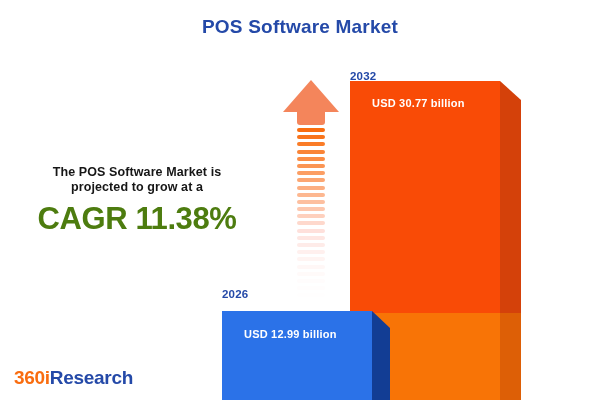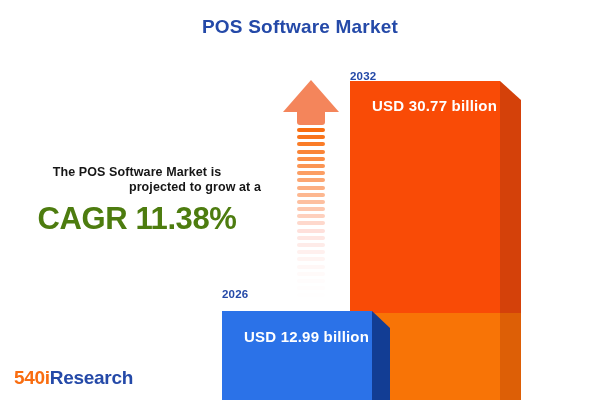--- a/index.html
+++ b/index.html
@@ -101,21 +101,21 @@
   
   .bar-year {
     position: absolute;
     font-size: 11.5px;
     font-weight: bold;
     color: #2449A8;
     letter-spacing: 0.2px;
   }
   .bar-value {
     position: absolute;
-    font-size: 15px;
+    font-size: 11px;
     font-weight: bold;
     color: #ffffff;
     letter-spacing: 0.2px;
     white-space: nowrap;
   }
 
   
   #bar-2032-year { left: 350px; top: 70px; }
   #bar-2032 {
     position: absolute;
@@ -226,27 +226,27 @@
         <div class="arrow-seg" style="background: rgb(255, 250, 249);"></div>
         <div class="arrow-seg" style="background: rgb(255, 252, 252);"></div>
         <div class="arrow-seg" style="background: rgb(255, 253, 253);"></div>
         <div class="arrow-seg" style="background: rgb(255, 254, 254);"></div>
       </div>
   </div>
 
   <div id="statement">
     <div id="statement-line">
       <span style="display: block;">The POS Software Market is</span>
-      <span style="display: block; text-align: right;">projected to grow at a</span>
+      <span style="display: block;">projected to grow at a</span>
     </div>
     <div id="cagr-value">CAGR 11.38%</div>
   </div>
 
   <div class="bar-year" id="bar-2024-year">2026</div>
   <div id="bar-2024"></div>
   <div id="bar-2024-side"></div>
   <div class="bar-value" id="bar-2024-value">USD 12.99 billion</div>
 
   <div id="logo">
-    <span class="logo-orange">540</span><span class="logo-orange">i</span><span class="logo-blue">Research</span>
+    <span class="logo-orange">360</span><span class="logo-orange">i</span><span class="logo-blue">Research</span>
   </div>
 
 </div>
 
 </body></html>

